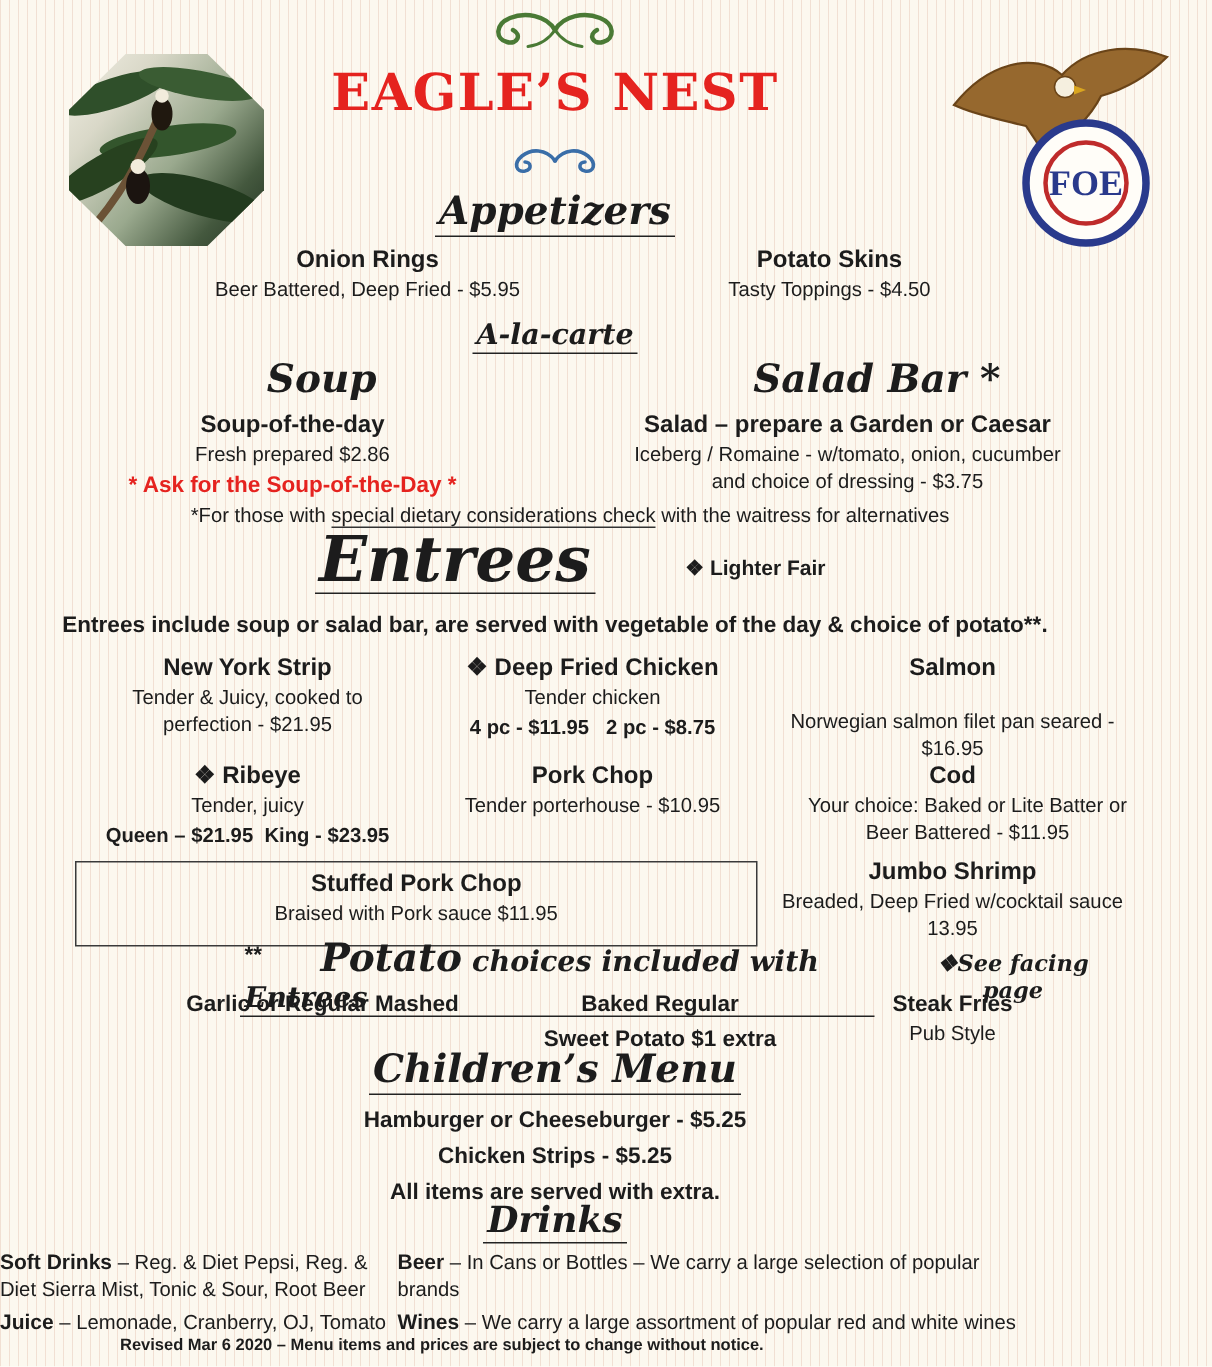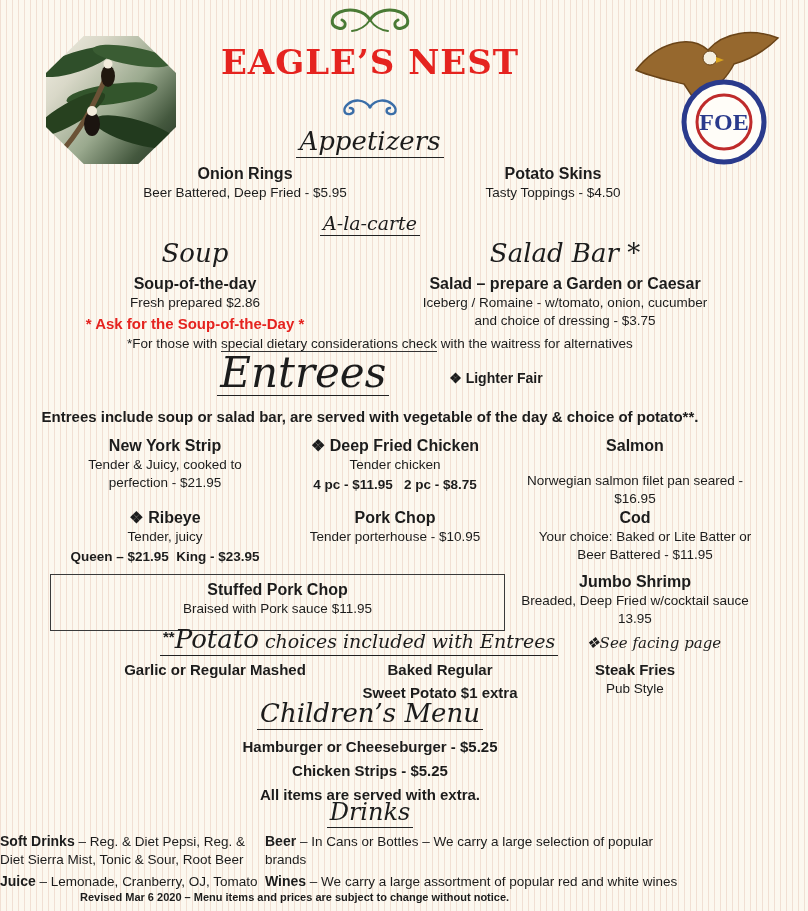--- a/index.html
+++ b/index.html
@@ -7,23 +7,23 @@
   .menu {
     position:relative; width:808px; height:911px; margin:0 auto; overflow:hidden;
     color:#1c1c1c; font-family:"Liberation Sans", sans-serif;
     background-color:#fcf8ef;
     background-image:repeating-linear-gradient(90deg,
       rgba(203,137,112,0.22) 0px, rgba(203,137,112,0.22) 1px,
       transparent 1px, transparent 6px);
   }
   .abs { position:absolute; left:0; width:740px; }
   .c { text-align:center; }
-  .script { font-family:"DejaVu Serif","Liberation Serif",serif; font-style:italic; font-weight:normal;text-align:center; }
+  .script { font-family:"DejaVu Serif","Liberation Serif",serif; font-style:italic; font-weight:bold;text-align:center; }
   .h19 { font-size:19px; } .h15 { font-size:15px; }
-  .h26 { font-size:26px; } .h24 { font-size:24px; } .h42 { font-size:42px; line-height:1; }
+  .h26 { font-size:26px;padding-left:39px; } .h24 { font-size:24px; } .h42 { font-size:42px; line-height:1; }
   .u  { display:inline-block; border-bottom:1.5px solid #222; padding:0 3px 1px; }
   .u2 { border-bottom:1px solid #333; }
   .iname { font-weight:bold; font-size:16px; line-height:1.25; }
   .idesc { font-size:13.5px; line-height:1.3; }
   .iprices { font-size:13.5px; font-weight:bold; line-height:1.3; margin-top:2px; }
   .title { font-family:"DejaVu Serif","Liberation Serif",serif; font-weight:bold;
            font-size:34px; letter-spacing:1px; color:#e5231f; }
   .photo { position:absolute; left:46px; top:36px; width:130px; height:128px;
     clip-path:polygon(29% 0,71% 0,100% 29%,100% 71%,71% 100%,29% 100%,0 71%,0 29%);
     background:linear-gradient(130deg,#f2efe4 0%,#d9d8c8 25%,#9aa98e 55%,#44583e 80%,#233322 100%); }

